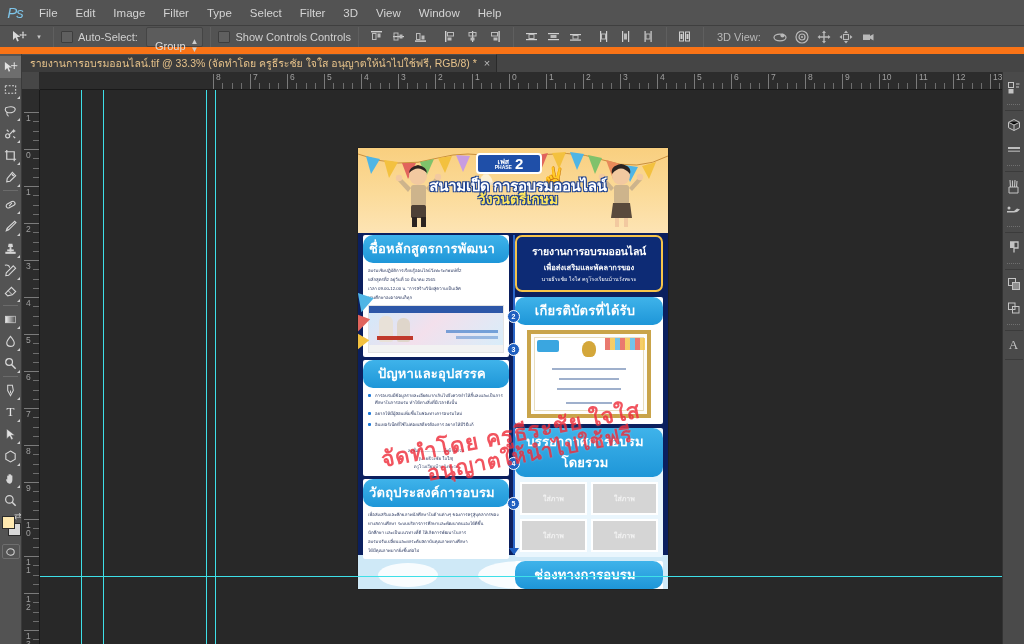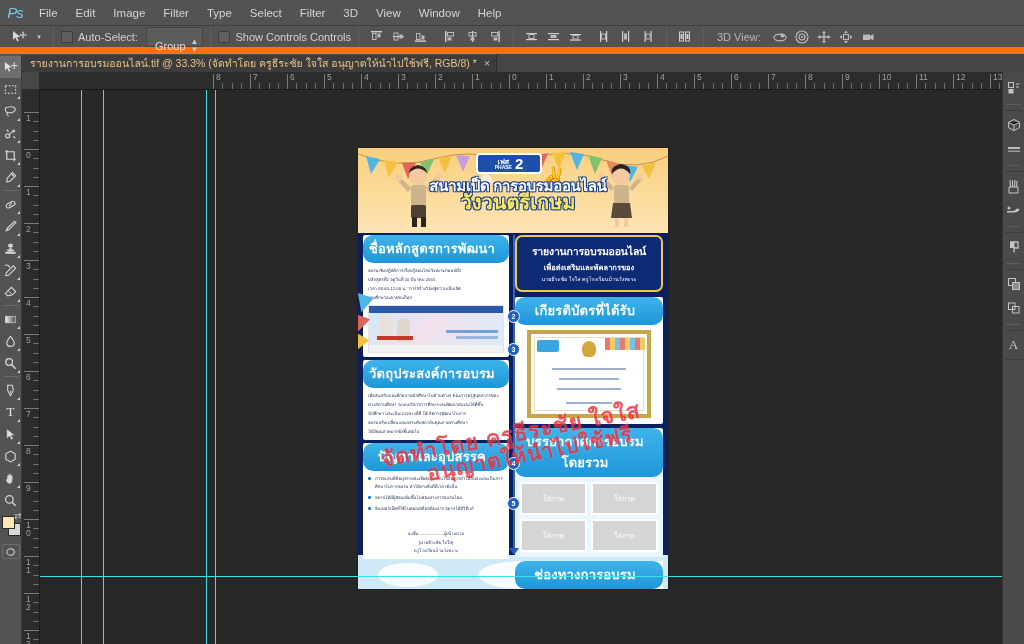--- a/index.html
+++ b/index.html
@@ -166,21 +166,21 @@
   .header-title {
     position: absolute; left: 60px; top: 30px; width: 200px; z-index: 6;
     text-align: center; line-height: 1.0;
   }
   .ht-1 {
     font-size: 15px; font-weight: bold; color: #fff;
     text-shadow: 1px 1px 0 #1b3f8f, -1px 1px 0 #1b3f8f, 1px -1px 0 #1b3f8f, -1px -1px 0 #1b3f8f;
     letter-spacing: -0.3px;
   }
   .ht-2 {
-    font-size: 20px; font-weight: bold; color: #ffe75c; margin-top: -1px;
+    font-size: 14px; font-weight: bold; color: #ffe75c; margin-top: -1px;
     text-shadow: 1px 1px 0 #1b3f8f, -1px 1px 0 #1b3f8f, 1px -1px 0 #1b3f8f, -1px -1px 0 #1b3f8f;
   }
   .hat {
     position: absolute; left: 108px; top: 18px; width: 40px; height: 26px; z-index: 4;
   }
   .person { position: absolute; z-index: 3; }
   .peace-hand { position: absolute; left: 182px; top: 18px; z-index: 5; font-size: 22px; }
 
   .poster-body {
     position: absolute; left: 0; top: 85px; width: 100%; bottom: 0;
@@ -946,45 +946,45 @@
                     <div class="tb-kid2"></div>
                   <div class="tb-belt"></div>
                   <div class="tb-txt"></div>
                     <div class="tb-txt2"></div>
                   <div class="tb-bot"></div>
                 </div>
               </div>
             </div>
 
             <div class="card">
-              <div class="card-head">วัตถุประสงค์การอบรม</div>
-              <div class="card-body">
-                <p>เพื่อส่งเสริมและศักยภาพนักศึกษาในด้านต่างๆ ของการครูสู่บุคลากรของ</p>
-                <p>ทางสถานศึกษา ระบบบริหารการศึกษาและพัฒนาตนเองให้ดีขึ้น</p>
-                <p>นักศึกษา และเป็นแนวทางที่ดี ให้เกิดการพัฒนาในการ</p>
-                <p>อบรมปรับเปลี่ยนและยกระดับสถาบันคุณภาพทางศึกษา</p>
-                <p>ให้มีคุณภาพมากยิ่งขึ้นต่อไป</p>
-              </div>
-            </div>
-
-            <div class="card">
               <div class="card-head">ปัญหาและอุปสรรค</div>
               <div class="card-body">
                 <ul class="bullets">
                   <li>การอบรมมีข้อมูลรายละเอียดมากเกินไปจึงควรทำให้สั้นลงและเป็นการศึกษาในการอบรม ทำให้ทางสิ่งที่มีเวลาดังนั้น</li>
                   <li>อยากให้มีผู้สอนเพิ่มขึ้นในช่องทางการอบรมใหม่</li>
                   <li>อินเทอร์เน็ตที่ใช้ไม่ค่อยเสถียรต้องการ อยากให้มีวิธีแก้</li>
                 </ul>
                 <div class="signature">
                   <div>ลงชื่อ.....................ผู้เข้าอบรม</div>
                   <div>(นายธีระชัย  ใจใส)</div>
                   <div>ครูโรงเรียนบ้านวังทะระ</div>
                 </div>
               </div>
             </div>
+
+            <div class="card">
+              <div class="card-head">วัตถุประสงค์การอบรม</div>
+              <div class="card-body">
+                <p>เพื่อส่งเสริมและศักยภาพนักศึกษาในด้านต่างๆ ของการครูสู่บุคลากรของ</p>
+                <p>ทางสถานศึกษา ระบบบริหารการศึกษาและพัฒนาตนเองให้ดีขึ้น</p>
+                <p>นักศึกษา และเป็นแนวทางที่ดี ให้เกิดการพัฒนาในการ</p>
+                <p>อบรมปรับเปลี่ยนและยกระดับสถาบันคุณภาพทางศึกษา</p>
+                <p>ให้มีคุณภาพมากยิ่งขึ้นต่อไป</p>
+              </div>
+            </div>
           </div>
 
           <div class="steps">
             <div class="step-line"></div>
             <div class="step-dot" style="top:75px">2</div>
             <div class="step-dot" style="top:108px">3</div>
             <div class="step-dot" style="top:222px">4</div>
             <div class="step-dot" style="top:262px">5</div>
             <div class="step-arrow"></div>
           </div>

